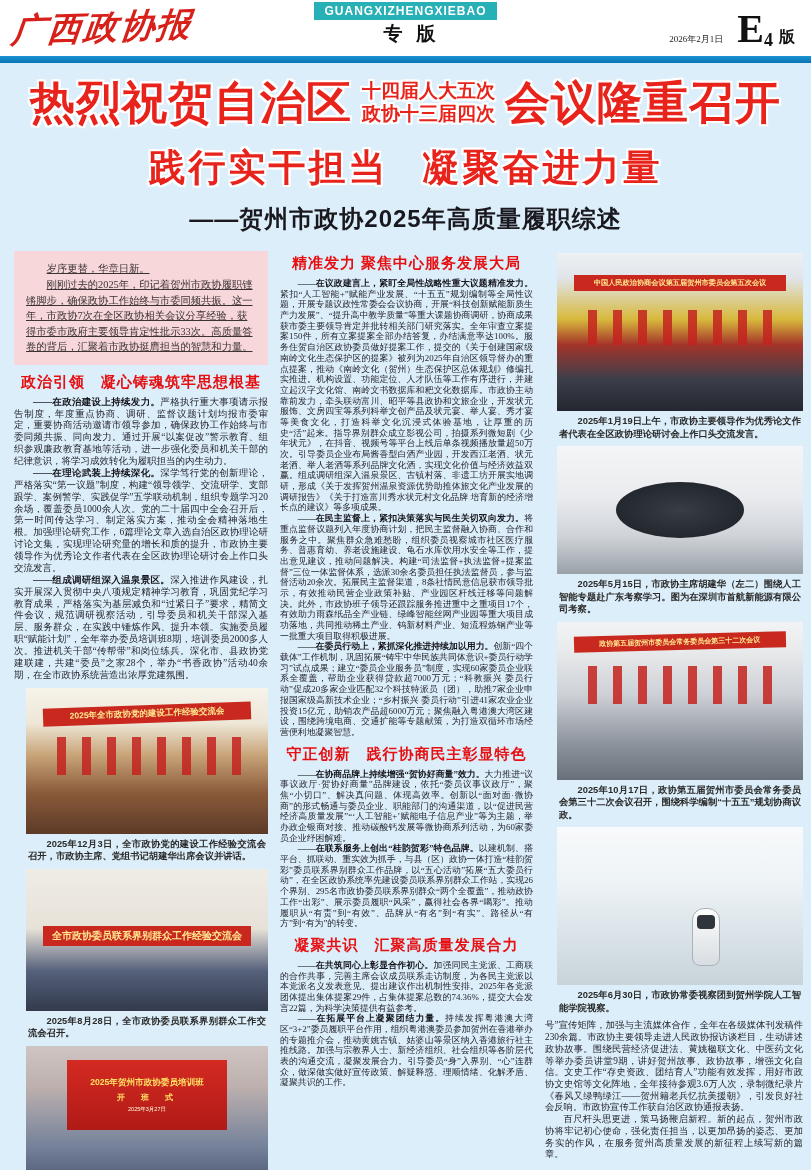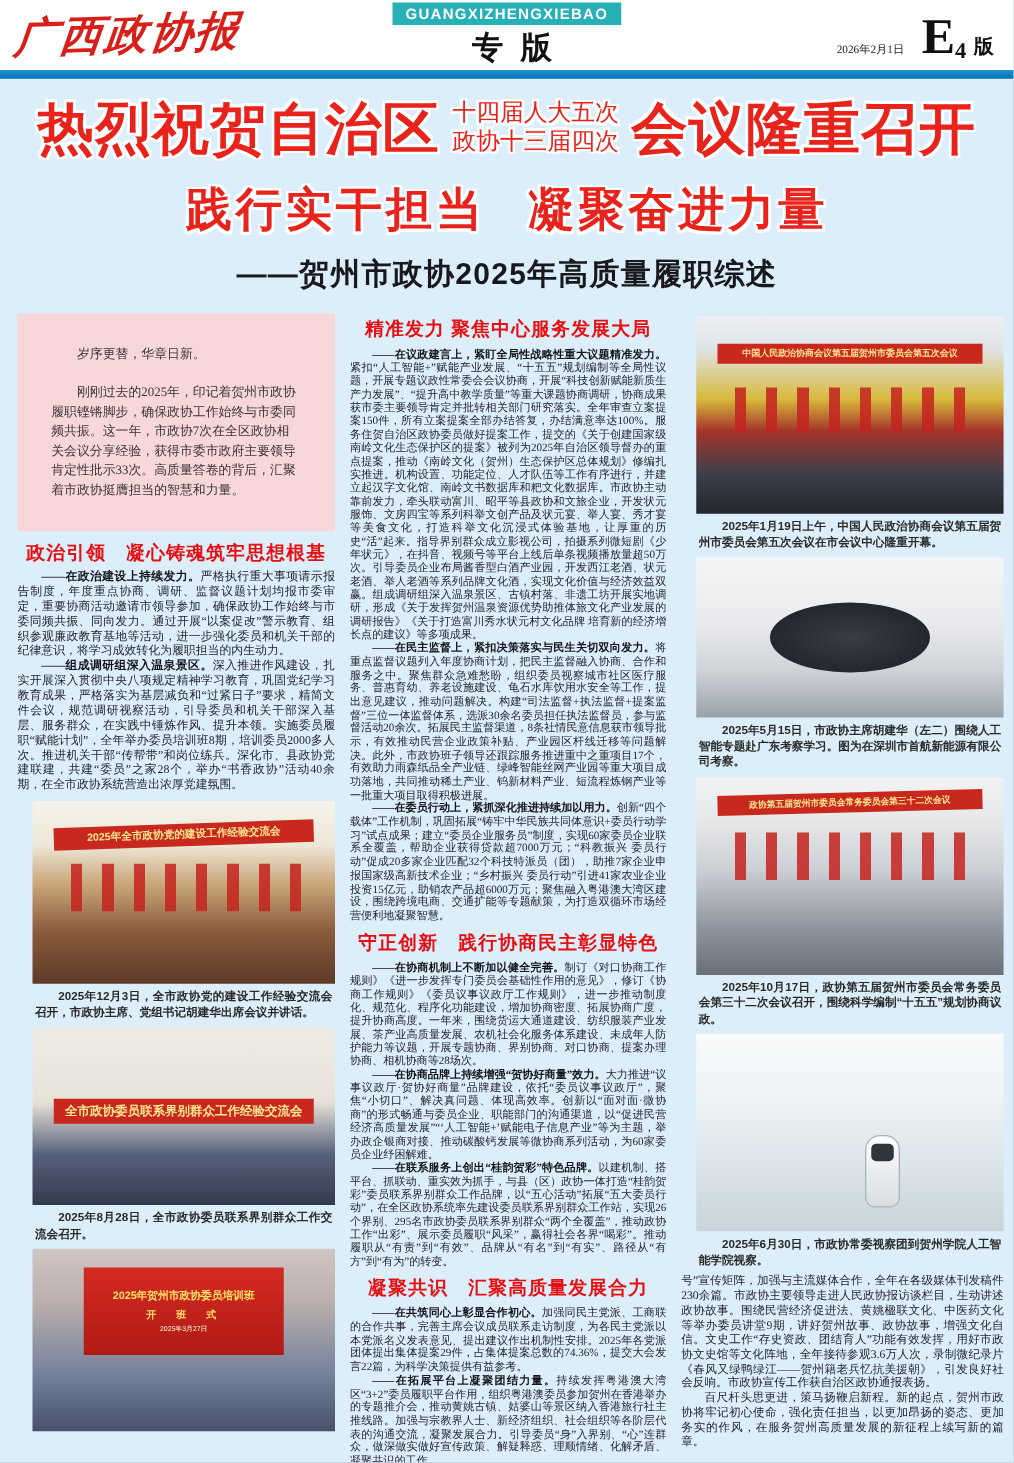--- a/index.html
+++ b/index.html
@@ -6,48 +6,48 @@
   .page{width:811px;height:1170px;margin:0 auto;background:#dceef9;position:relative;
         overflow:hidden;font-family:"Liberation Sans",sans-serif;}
   
   .pg-header{height:56px;background:#ffffff;display:flex;align-items:stretch;
              justify-content:space-between;padding:0 12px;position:relative;}
   .logo{align-self:center;font-family:"DejaVu Serif",serif;font-style:italic;font-weight:bold;
         font-size:34px;color:#d8201a;transform:skewX(-8deg) rotate(-2deg);letter-spacing:2px;white-space:nowrap;}
   .mh-center{position:absolute;left:0;right:0;top:0;text-align:center;}
   .banner-en{display:inline-block;background:#27b0b5;color:#ffffff;font-weight:bold;
              font-size:12px;letter-spacing:1px;padding:2px 10px;margin-top:2px;text-align:right;}
-  .section-label{font-size:25px;font-weight:900;color:#111;letter-spacing:14px;margin-top:1px;margin-left:22px;}
+  .section-label{font-size:19px;font-weight:900;color:#111;letter-spacing:14px;margin-top:1px;margin-left:22px;}
   .mh-right{align-self:center;display:flex;align-items:baseline;gap:14px;padding-right:4px;}
   .dateline{font-size:9px;color:#222;font-family:"Liberation Serif",serif;}
   .edition{font-family:"Liberation Serif",serif;color:#111;white-space:nowrap;}
   .ed-letter{font-size:40px;font-weight:bold;}
   .ed-num{font-size:18px;font-weight:bold;}
   .ed-suffix{font-size:16px;font-weight:bold;margin-left:6px;}
   .blue-rule{height:7px;background:linear-gradient(180deg,#1b93d4,#0a74b4);}
   
   .headline{text-align:center;padding:10px 10px 4px;}
   .ow{text-shadow:-2px -2px 0 #fff,2px -2px 0 #fff,-2px 2px 0 #fff,2px 2px 0 #fff,
       -2px 0 0 #fff,2px 0 0 #fff,0 -2px 0 #fff,0 2px 0 #fff;}
   .h1-row{display:flex;justify-content:center;align-items:center;gap:10px;}
   .h1-big{font-size:45px;font-weight:900;color:#e8231c;letter-spacing:1px;white-space:nowrap;}
   .h1-stack{display:flex;flex-direction:column;justify-content:center;}
-  .h1-stack span{font-size:19px;font-weight:400;color:#e8231c;line-height:1.2;white-space:nowrap;}
+  .h1-stack span{font-size:19px;font-weight:700;color:#e8231c;line-height:1.2;white-space:nowrap;}
   .h2-row{margin-top:10px;font-size:37px;font-weight:900;color:#e8231c;letter-spacing:3px;}
   .h2-row .gap{display:inline-block;width:34px;}
   .h3-row{margin-top:10px;font-size:24px;font-weight:900;color:#18181e;letter-spacing:1px;}
   
   .cols{display:flex;gap:12px;padding:8px 14px 0;height:925px;}
   .col{overflow:hidden;}
   .col-left{width:254px;flex:0 0 254px;}
   .col-mid{width:253px;flex:0 0 253px;}
   .col-right{width:258px;flex:0 0 258px;}
   .intro-box{background:#f7d7d9;padding:9px 11px;margin:4px 0 8px;
              font-family:"Liberation Serif",serif;font-size:10.3px;line-height:1.5;color:#3c3434;}
-  .intro-box p{margin:16px;text-indent:2em;}
+  .intro-box p{margin:1px;text-indent:2em;text-decoration:underline;}
   .sec-heading{color:#e60f12;font-weight:900;font-size:15px;text-align:center;
                margin:7px 0 5px;letter-spacing:1px;white-space:nowrap;}
   .para{margin:0;font-family:"Liberation Serif",serif;font-size:9.5px;line-height:1.25;
         color:#1e1e28;text-align:justify;text-indent:2em;}
   .col-mid .para{font-size:8.9px;line-height:1.2;}
   .lead{font-weight:bold;color:#14141c;}
   .cont-para{text-indent:0;}
   .col-right .para{font-size:9.3px;line-height:1.26;}
   
   .photo-block{margin:6px 0 2px;padding-left:12px;}
@@ -123,20 +123,21 @@
 
   <main class="cols">
 
     <div class="col col-left">
       <div class="intro-box">
         <p>岁序更替，华章日新。</p>
         <p>刚刚过去的2025年，印记着贺州市政协履职铿锵脚步，确保政协工作始终与市委同频共振。这一年，市政协7次在全区政协相关会议分享经验，获得市委市政府主要领导肯定性批示33次。高质量答卷的背后，汇聚着市政协挺膺担当的智慧和力量。</p>
       </div>
       <div class="sec-heading">政治引领　凝心铸魂筑牢思想根基</div>
       <p class="para"><b class="lead">——在政治建设上持续发力。</b><span>严格执行重大事项请示报告制度，年度重点协商、调研、监督议题计划均报市委审定，重要协商活动邀请市领导参加，确保政协工作始终与市委同频共振、同向发力。通过开展“以案促改”警示教育、组织参观廉政教育基地等活动，进一步强化委员和机关干部的纪律意识，将学习成效转化为履职担当的内生动力。</span></p>
+      <p class="para"><b class="lead">——在理论武装上持续深化。</b><span>深学笃行党的创新理论，严格落实“第一议题”制度，构建“领导领学、交流研学、支部跟学、案例警学、实践促学”五学联动机制，组织专题学习20余场，覆盖委员1000余人次。党的二十届四中全会召开后，第一时间传达学习、制定落实方案，推动全会精神落地生根。加强理论研究工作，6篇理论文章入选自治区政协理论研讨论文集，实现理论研究量的增长和质的提升，市政协主要领导作为优秀论文作者代表在全区政协理论研讨会上作口头交流发言。</span></p>
       <p class="para"><b class="lead">——组成调研组深入温泉景区。</b><span>深入推进作风建设，扎实开展深入贯彻中央八项规定精神学习教育，巩固党纪学习教育成果，严格落实为基层减负和“过紧日子”要求，精简文件会议，规范调研视察活动，引导委员和机关干部深入基层、服务群众，在实践中锤炼作风、提升本领。实施委员履职“赋能计划”，全年举办委员培训班8期，培训委员2000多人次。推进机关干部“传帮带”和岗位练兵。深化市、县政协党建联建，共建“委员”之家28个，举办“书香政协”活动40余期，在全市政协系统营造出浓厚党建氛围。</span></p>
 
       <figure class="photo-block">
         <div class="photo ph-l1">
           <div class="ph-banner">2025年全市政协党的建设工作经验交流会</div>
           <div class="flags"></div>
         </div>
         <figcaption class="caption">2025年12月3日，全市政协党的建设工作经验交流会召开，市政协主席、党组书记胡建华出席会议并讲话。</figcaption>
       </figure>
 
@@ -159,37 +160,36 @@
       </figure>
     </div>
 
     <div class="col col-mid">
       <div class="sec-heading">精准发力 聚焦中心服务发展大局</div>
       <p class="para"><b class="lead">——在议政建言上，紧盯全局性战略性重大议题精准发力。</b><span>紧扣“人工智能+”赋能产业发展、“十五五”规划编制等全局性议题，开展专题议政性常委会会议协商，开展“科技创新赋能新质生产力发展”、“提升高中教学质量”等重大课题协商调研，协商成果获市委主要领导肯定并批转相关部门研究落实。全年审查立案提案150件，所有立案提案全部办结答复，办结满意率达100%。服务住贺自治区政协委员做好提案工作，提交的《关于创建国家级南岭文化生态保护区的提案》被列为2025年自治区领导督办的重点提案，推动《南岭文化（贺州）生态保护区总体规划》修编扎实推进。机构设置、功能定位、人才队伍等工作有序进行，并建立起汉字文化馆、南岭文书数据库和粑文化数据库。市政协主动靠前发力，牵头联动富川、昭平等县政协和文旅企业，开发状元服饰、文房四宝等系列科举文创产品及状元宴、举人宴、秀才宴等美食文化，打造科举文化沉浸式体验基地，让厚重的历史“活”起来。指导界别群众成立影视公司，拍摄系列微短剧《少年状元》，在抖音、视频号等平台上线后单条视频播放量超50万次。引导委员企业布局酱香型白酒产业园，开发西江老酒、状元老酒、举人老酒等系列品牌文化酒，实现文化价值与经济效益双赢。组成调研组深入温泉景区、古镇村落、非遗工坊开展实地调研，形成《关于发挥贺州温泉资源优势助推体旅文化产业发展的调研报告》《关于打造富川秀水状元村文化品牌 培育新的经济增长点的建议》等多项成果。</span></p>
       <p class="para"><b class="lead">——在民主监督上，紧扣决策落实与民生关切双向发力。</b><span>将重点监督议题列入年度协商计划，把民主监督融入协商、合作和服务之中。聚焦群众急难愁盼，组织委员视察城市社区医疗服务、普惠育幼、养老设施建设、龟石水库饮用水安全等工作，提出意见建议，推动问题解决。构建“司法监督+执法监督+提案监督”三位一体监督体系，选派30余名委员担任执法监督员，参与监督活动20余次。拓展民主监督渠道，8条社情民意信息获市领导批示，有效推动民营企业政策补贴、产业园区杆线迁移等问题解决。此外，市政协班子领导还跟踪服务推进重中之重项目17个，有效助力雨森纸品全产业链、绿峰智能丝网产业园等重大项目成功落地，共同推动稀土产业、钨新材料产业、短流程炼钢产业等一批重大项目取得积极进展。</span></p>
       <p class="para"><b class="lead">——在委员行动上，紧抓深化推进持续加以用力。</b><span>创新“四个载体”工作机制，巩固拓展“铸牢中华民族共同体意识+委员行动学习”试点成果；建立“委员企业服务员”制度，实现60家委员企业联系全覆盖，帮助企业获得贷款超7000万元；“科教振兴 委员行动”促成20多家企业匹配32个科技特派员（团），助推7家企业申报国家级高新技术企业；“乡村振兴 委员行动”引进41家农业企业投资15亿元，助销农产品超6000万元；聚焦融入粤港澳大湾区建设，围绕跨境电商、交通扩能等专题献策，为打造双循环市场经营便利地凝聚智慧。</span></p>
 
       <div class="sec-heading">守正创新　践行协商民主彰显特色</div>
-      <p class="para"><b class="lead">——在协商机制上不断加以健全完善。</b><span>制订《对口协商工作规则》《进一步发挥专门委员会基础性作用的意见》，修订《协商工作规则》《委员议事议政厅工作规则》，进一步推动制度化、规范化、程序化功能建设，增加协商密度、拓展协商广度，提升协商高度。一年来，围绕货运大通道建设、纺织服装产业发展、茶产业高质量发展、农机社会化服务体系建设、未成年人防护能力等议题，开展专题协商、界别协商、对口协商、提案办理协商、相机协商等28场次。</span></p>
       <p class="para"><b class="lead">——在协商品牌上持续增强“贺协好商量”效力。</b><span>大力推进“议事议政厅·贺协好商量”品牌建设，依托“委员议事议政厅”，聚焦“小切口”、解决真问题、体现高效率。创新以“面对面·微协商”的形式畅通与委员企业、职能部门的沟通渠道，以“促进民营经济高质量发展”“‘人工智能+’赋能电子信息产业”等为主题，举办政企银商对接、推动碳酸钙发展等微协商系列活动，为60家委员企业纾困解难。</span></p>
       <p class="para"><b class="lead">——在联系服务上创出“桂韵贺彩”特色品牌。</b><span>以建机制、搭平台、抓联动、重实效为抓手，与县（区）政协一体打造“桂韵贺彩”委员联系界别群众工作品牌，以“五心活动”拓展“五大委员行动”，在全区政协系统率先建设委员联系界别群众工作站，实现26个界别、295名市政协委员联系界别群众“两个全覆盖”，推动政协工作“出彩”、展示委员履职“风采”，赢得社会各界“喝彩”。推动履职从“有责”到“有效”、品牌从“有名”到“有实”、路径从“有方”到“有为”的转变。</span></p>
 
       <div class="sec-heading">凝聚共识　汇聚高质量发展合力</div>
       <p class="para"><b class="lead">——在共筑同心上彰显合作初心。</b><span>加强同民主党派、工商联的合作共事，完善主席会议成员联系走访制度，为各民主党派以本党派名义发表意见、提出建议作出机制性安排。2025年各党派团体提出集体提案29件，占集体提案总数的74.36%，提交大会发言22篇，为科学决策提供有益参考。</span></p>
       <p class="para"><b class="lead">——在拓展平台上凝聚团结力量。</b><span>持续发挥粤港澳大湾区“3+2”委员履职平台作用，组织粤港澳委员参加贺州在香港举办的专题推介会，推动黄姚古镇、姑婆山等景区纳入香港旅行社主推线路。加强与宗教界人士、新经济组织、社会组织等各阶层代表的沟通交流，凝聚发展合力。引导委员“身”入界别、“心”连群众，做深做实做好宣传政策、解疑释惑、理顺情绪、化解矛盾、凝聚共识的工作。</span></p>
 
     </div>
 
     <div class="col col-right">
       <figure class="photo-block">
         <div class="photo ph-r1">
           <div class="ph-banner">中国人民政治协商会议第五届贺州市委员会第五次会议</div>
           <div class="flags"></div>
         </div>
-        <figcaption class="caption">2025年1月19日上午，中国人民政治协商会议第五届贺州市委员会第五次会议在市会议中心隆重开幕。</figcaption>
+        <figcaption class="caption">2025年1月19日上午，市政协主要领导作为优秀论文作者代表在全区政协理论研讨会上作口头交流发言。</figcaption>
       </figure>
 
       <figure class="photo-block">
         <div class="photo ph-r2">
           <div class="exhibit"></div>
         </div>
         <figcaption class="caption">2025年5月15日，市政协主席胡建华（左二）围绕人工智能专题赴广东考察学习。图为在深圳市首航新能源有限公司考察。</figcaption>
       </figure>
 
       <figure class="photo-block">

